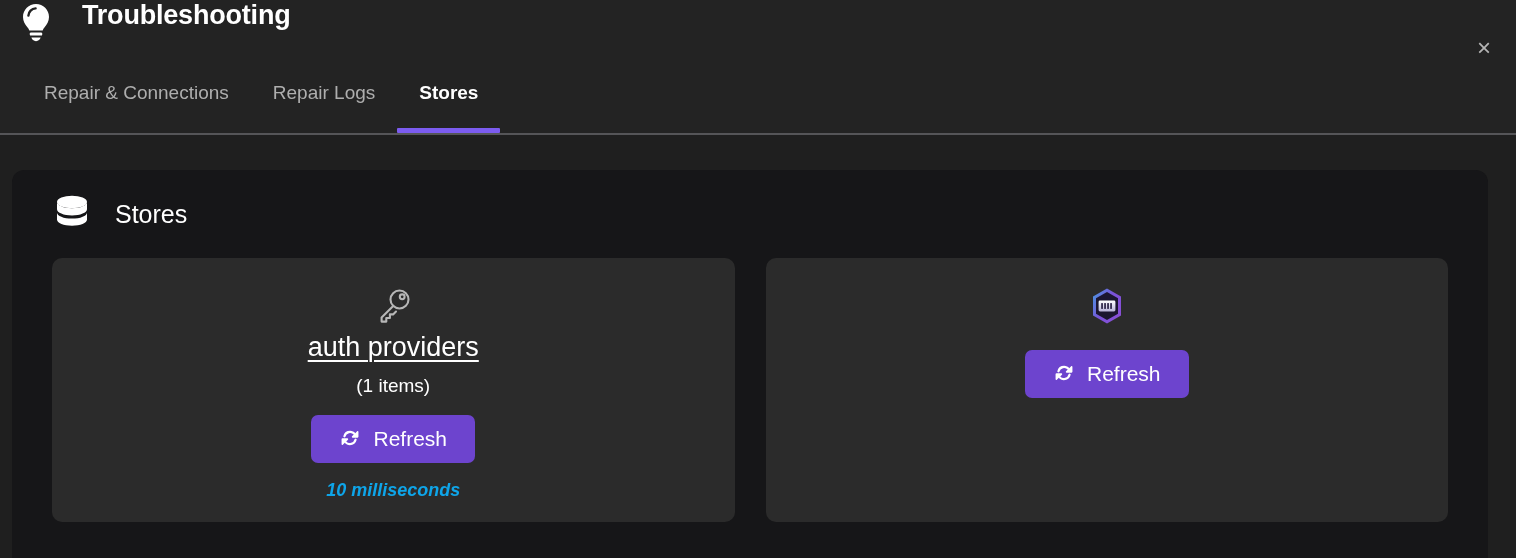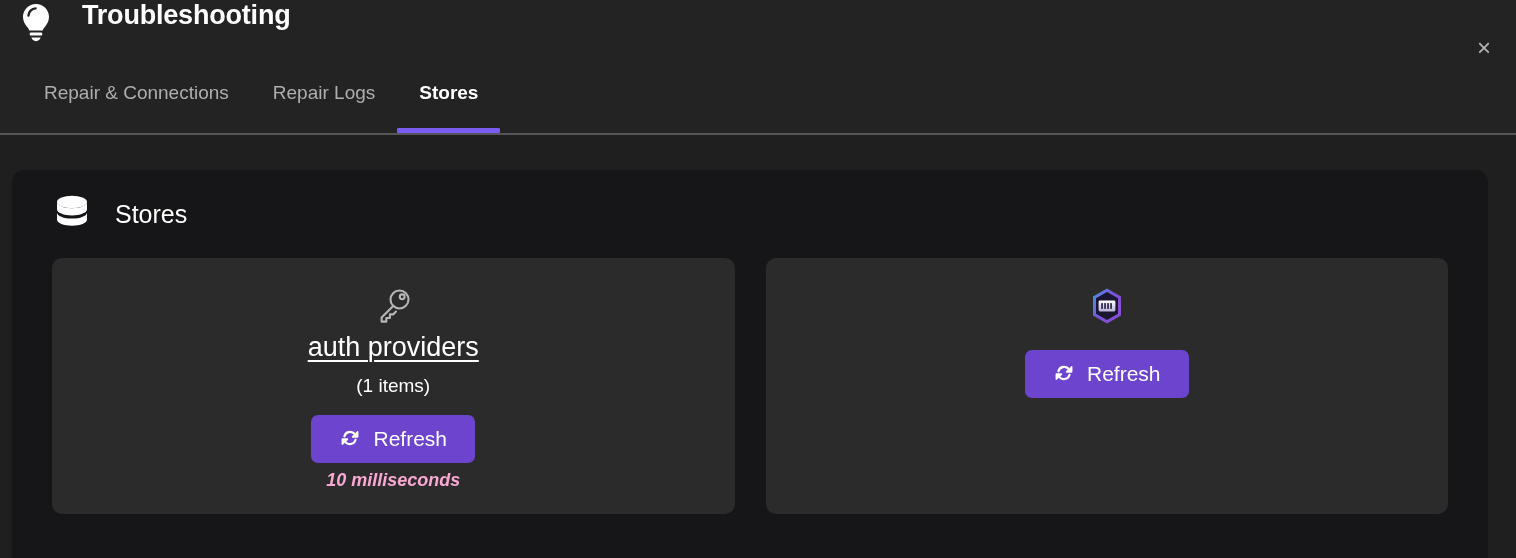--- a/index.html
+++ b/index.html
@@ -197,25 +197,25 @@
 
   .refresh-icon {
     display: inline-flex;
     align-items: center;
     justify-content: center;
     width: 22px;
     height: 22px;
   }
 
   .duration {
-    margin-top: 7px;
+    margin-top: 17px;
     font-size: 18px;
     font-style: italic;
     font-weight: bold;
-    color: #f9a8d4;
+    color: #0ea5e9;
     min-height: 22px;
   }
   .duration.empty { visibility: hidden; }
 </style>
 </head>
 <body>
 
 <div id="app">
 
   <div class="header">

